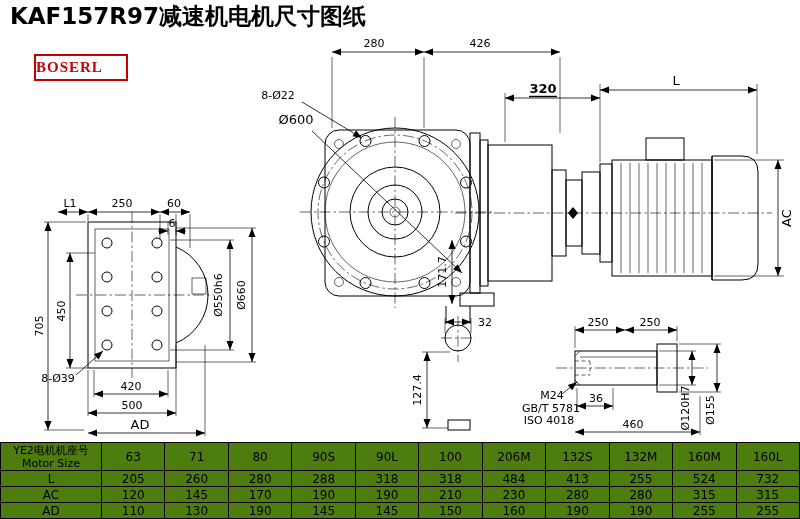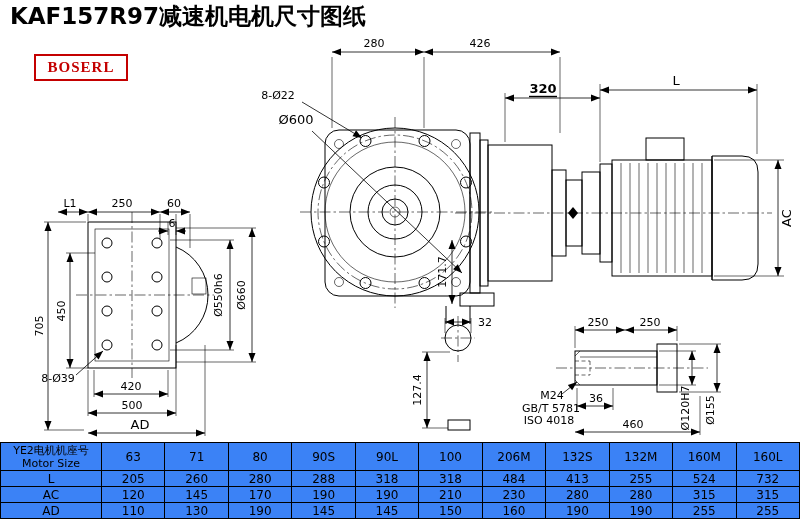--- a/index.html
+++ b/index.html
@@ -1,35 +1,35 @@
 <!DOCTYPE html>
 <html><head>
 <meta charset="utf-8">
 <style>
   html,body{margin:0;padding:0}
   body{width:800px;height:519px;position:relative;background:#fff;overflow:hidden;
        font-family:"DejaVu Sans","Liberation Sans",sans-serif;color:#000}
   .title{position:absolute;left:10px;top:1px;font-size:23px;font-weight:bold;white-space:nowrap}
   .logo{position:absolute;left:34px;top:54px;width:90px;height:23px;border:2px solid #c40000;
         color:#c40000;font-weight:bold;font-size:15px;letter-spacing:1px;
-        display:flex;align-items:center;justify-content:center;
+        display:flex;align-items:center;justify-content:flex-start;
         font-family:"Liberation Serif","DejaVu Serif",serif}
   svg.draw{position:absolute;left:0;top:0}
   
   .ln{stroke:#000;stroke-width:1;fill:none}
   .tn{stroke:#000;stroke-width:.6;fill:none}
   .cl{stroke:#000;stroke-width:.6;fill:none;stroke-dasharray:11 3 2.5 3}
   .hd{stroke:#000;stroke-width:.6;fill:none;stroke-dasharray:4 2.5}
   .dm{stroke:#000;stroke-width:.8;fill:none}
   svg text{font:11px "DejaVu Sans","Liberation Sans",sans-serif;fill:#000}
   svg text.big{font-size:13px}
   svg text.b{font-size:13px;font-weight:bold}
   
   table.sizes{position:absolute;left:0;bottom:0;width:800px;height:76px;border-collapse:collapse;
-        table-layout:fixed;font-size:12px;background:#3b82f6}
+        table-layout:fixed;font-size:12px;background:#4d7c0f}
   table.sizes th,table.sizes td{border:1px solid #000;text-align:center;vertical-align:middle;
         padding:0;font-weight:normal;overflow:hidden;white-space:nowrap}
   table.sizes tr.hdr{height:28px}
   table.sizes tr.datarow{height:16px}
   th.corner{width:100px}
   .corner div{font-size:11px;line-height:13px}
 </style>
 </head>
 <body>
 

